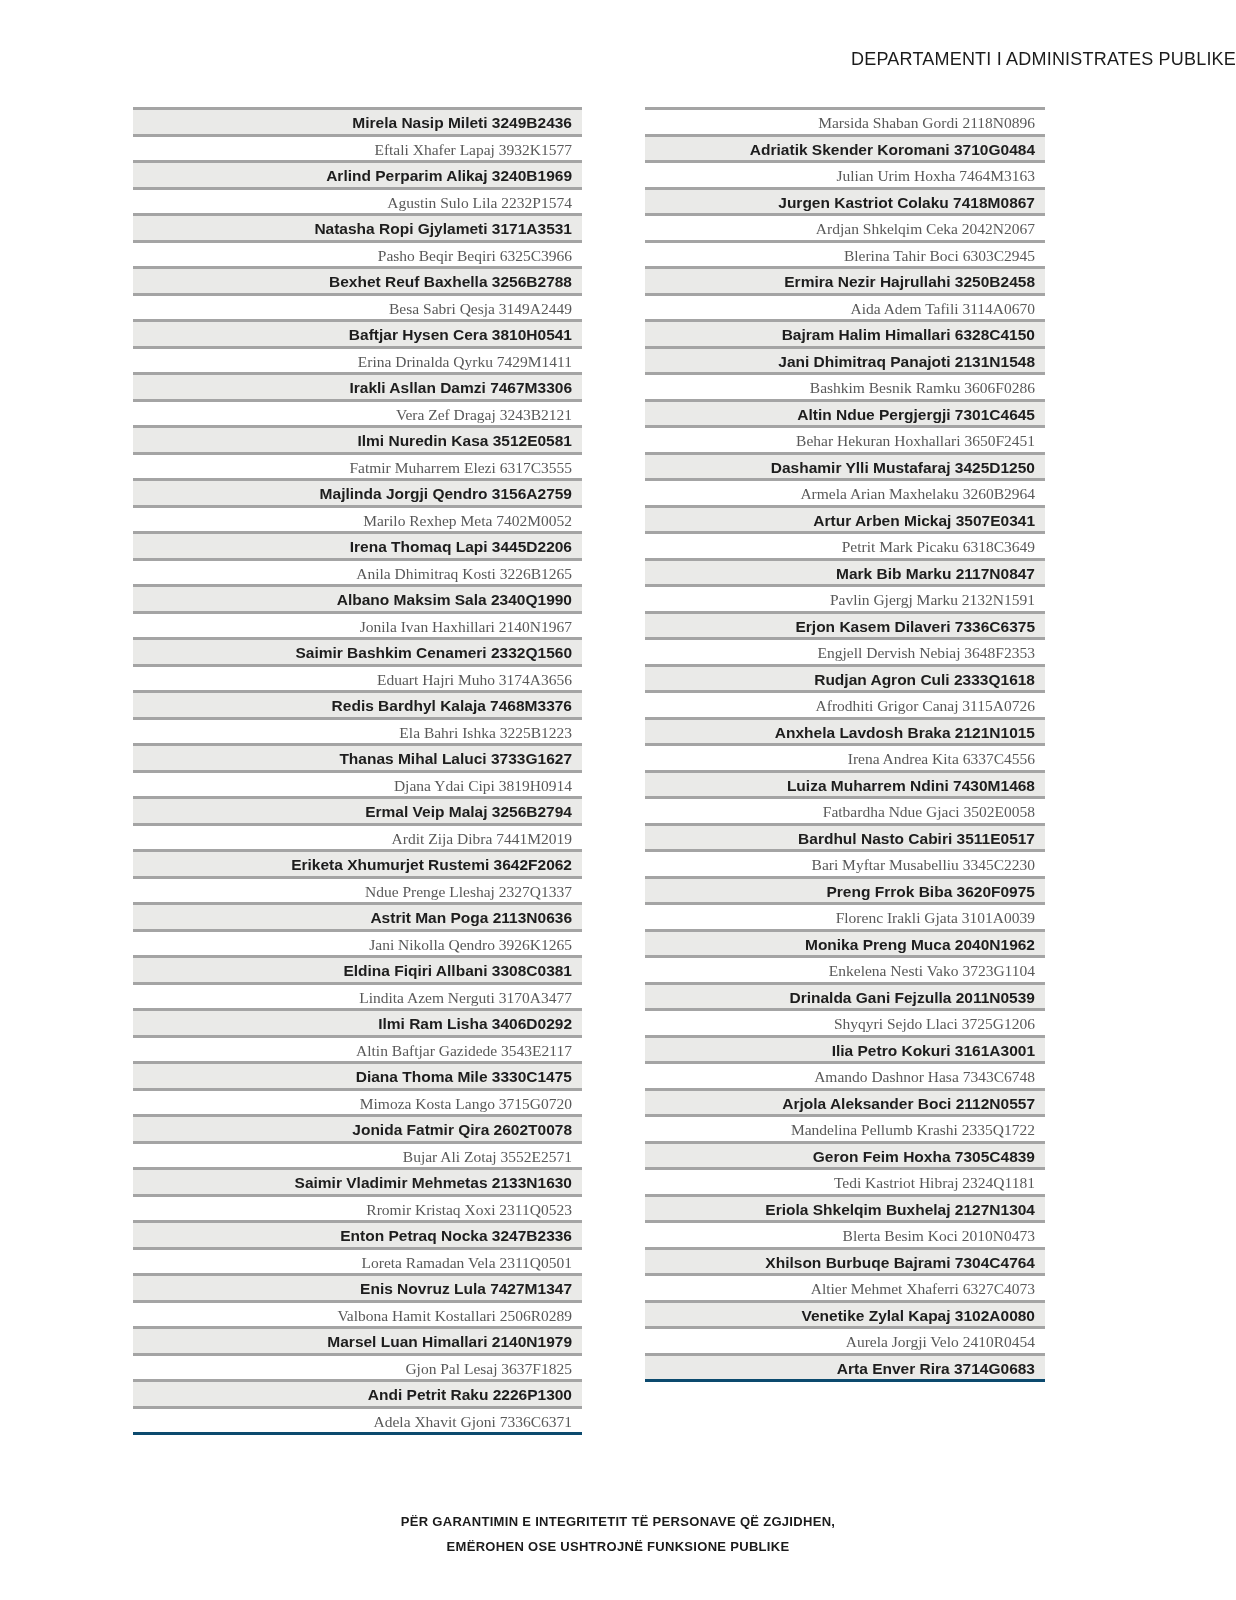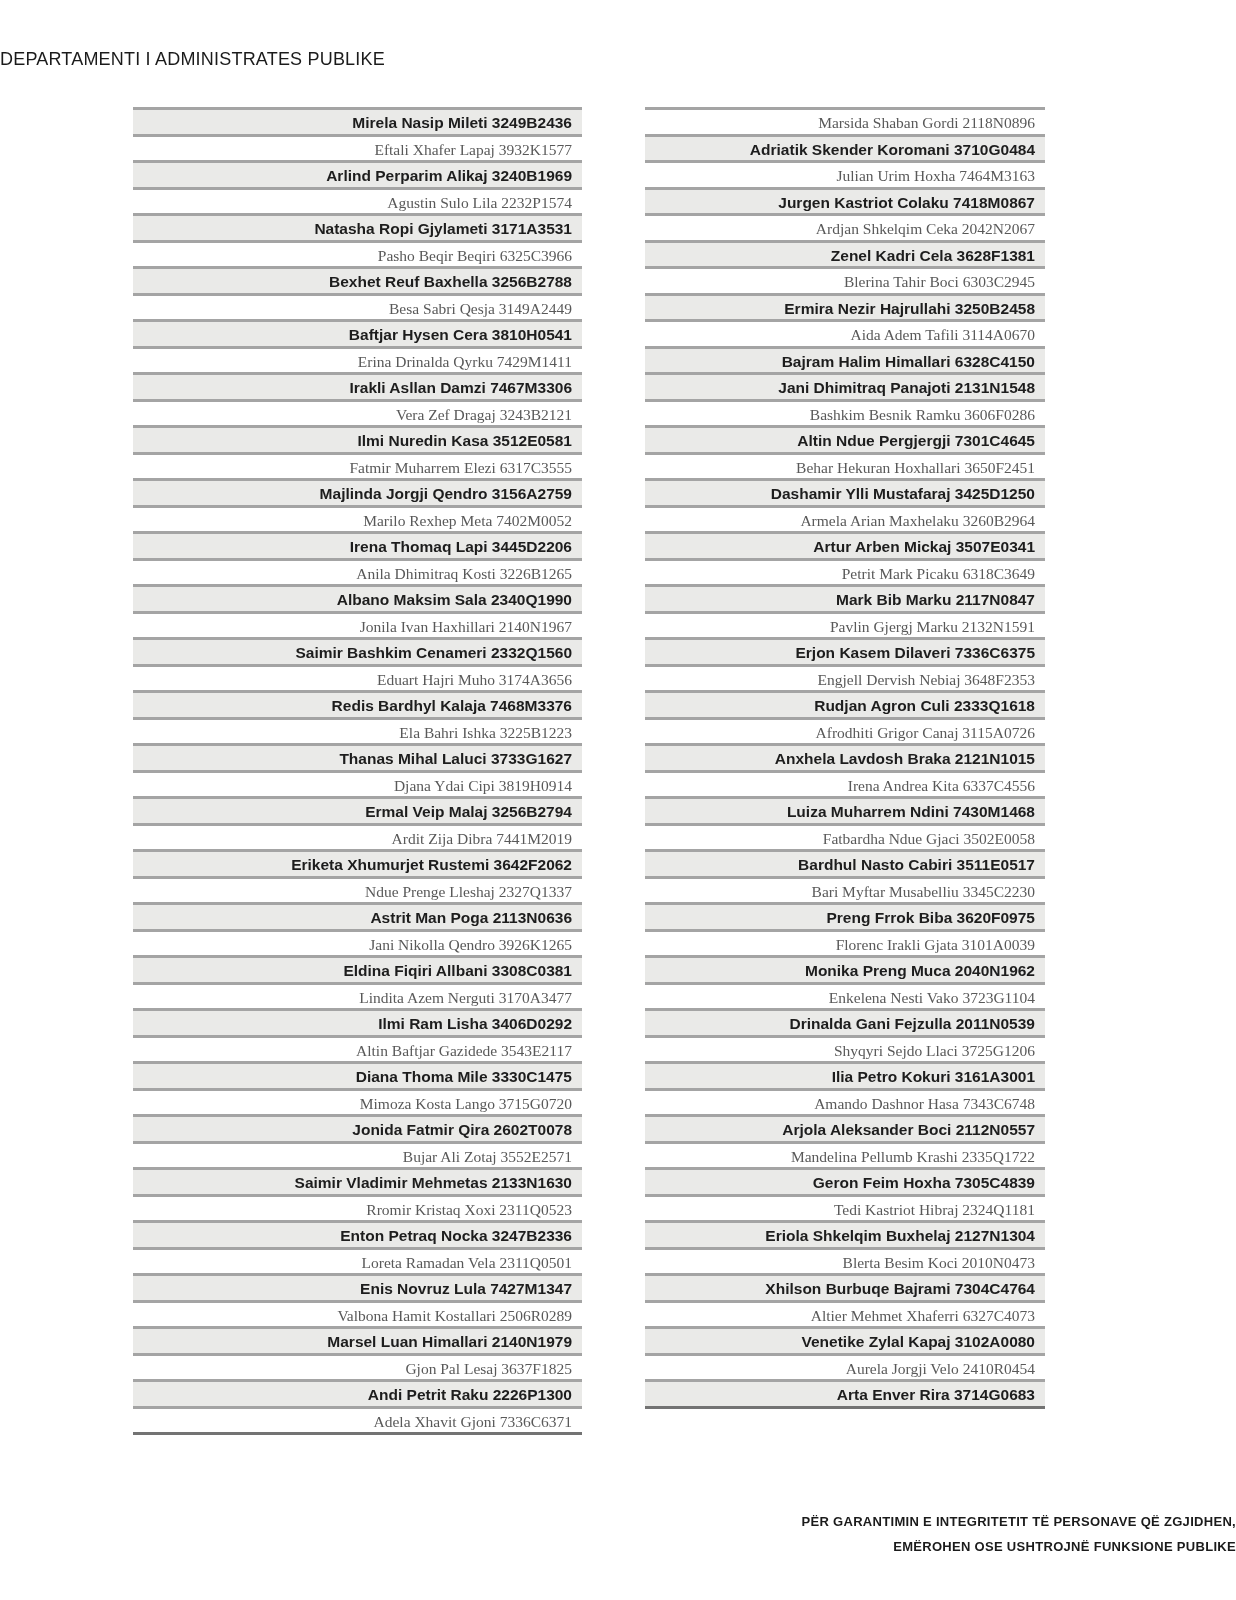--- a/index.html
+++ b/index.html
@@ -9,29 +9,29 @@
     height: 1600px;
     background: #ffffff;
     font-family: "Liberation Sans", sans-serif;
     overflow: hidden;
   }
   .doc-title {
     position: absolute;
     top: 49px;
     left: 0;
     width: 100%;
-    text-align: left;
+    text-align: right;
     font-size: 18px;
     letter-spacing: 0.2px;
     color: #1b1b1b;
   }
   .col {
     position: absolute;
     top: 107px;
-    border-bottom: 3px solid #737373;
+    border-bottom: 3px solid #0c4a6e;
   }
   .col-left  { left: 133px; width: 449px; }
   .col-right { left: 645px; width: 400px; }
   .row {
     box-sizing: border-box;
     height: 26.5px;
     border-top: 3px solid #a4a4a4;
     padding: 2px 10px 0 4px;
     text-align: right;
     font-size: 15.5px;
@@ -45,21 +45,21 @@
     position: absolute;
     top: 1509px;
     left: 0;
     width: 100%;
     text-align: center;
     font-size: 13px;
     font-weight: 700;
     letter-spacing: 0.3px;
     color: #1b1b1b;
   }
-  .footer div { line-height: 25px; text-align: right; }
+  .footer div { line-height: 25px; }
 </style>
 </head>
 <body>
 
 <div class="page">
   <div class="doc-title">DEPARTAMENTI I ADMINISTRATES PUBLIKE</div>
 
   <div class="col col-left" id="col-left">
       <div class="row emph">Mirela Nasip Mileti 3249B2436</div>
       <div class="row plain">Eftali Xhafer Lapaj 3932K1577</div>
@@ -112,21 +112,20 @@
       <div class="row emph">Andi Petrit Raku 2226P1300</div>
       <div class="row plain">Adela Xhavit Gjoni 7336C6371</div>
     </div>
 
   <div class="col col-right" id="col-right">
       <div class="row plain">Marsida Shaban Gordi 2118N0896</div>
       <div class="row emph">Adriatik Skender Koromani 3710G0484</div>
       <div class="row plain">Julian Urim Hoxha 7464M3163</div>
       <div class="row emph">Jurgen Kastriot Colaku 7418M0867</div>
       <div class="row plain">Ardjan Shkelqim Ceka 2042N2067</div>
-      <div class="row emph">Zenel Kadri Cela 3628F1381</div>
       <div class="row plain">Blerina Tahir Boci 6303C2945</div>
       <div class="row emph">Ermira Nezir Hajrullahi 3250B2458</div>
       <div class="row plain">Aida Adem Tafili 3114A0670</div>
       <div class="row emph">Bajram Halim Himallari 6328C4150</div>
       <div class="row emph">Jani Dhimitraq Panajoti 2131N1548</div>
       <div class="row plain">Bashkim Besnik Ramku 3606F0286</div>
       <div class="row emph">Altin Ndue Pergjergji 7301C4645</div>
       <div class="row plain">Behar Hekuran Hoxhallari 3650F2451</div>
       <div class="row emph">Dashamir Ylli Mustafaraj 3425D1250</div>
       <div class="row plain">Armela Arian Maxhelaku 3260B2964</div>

